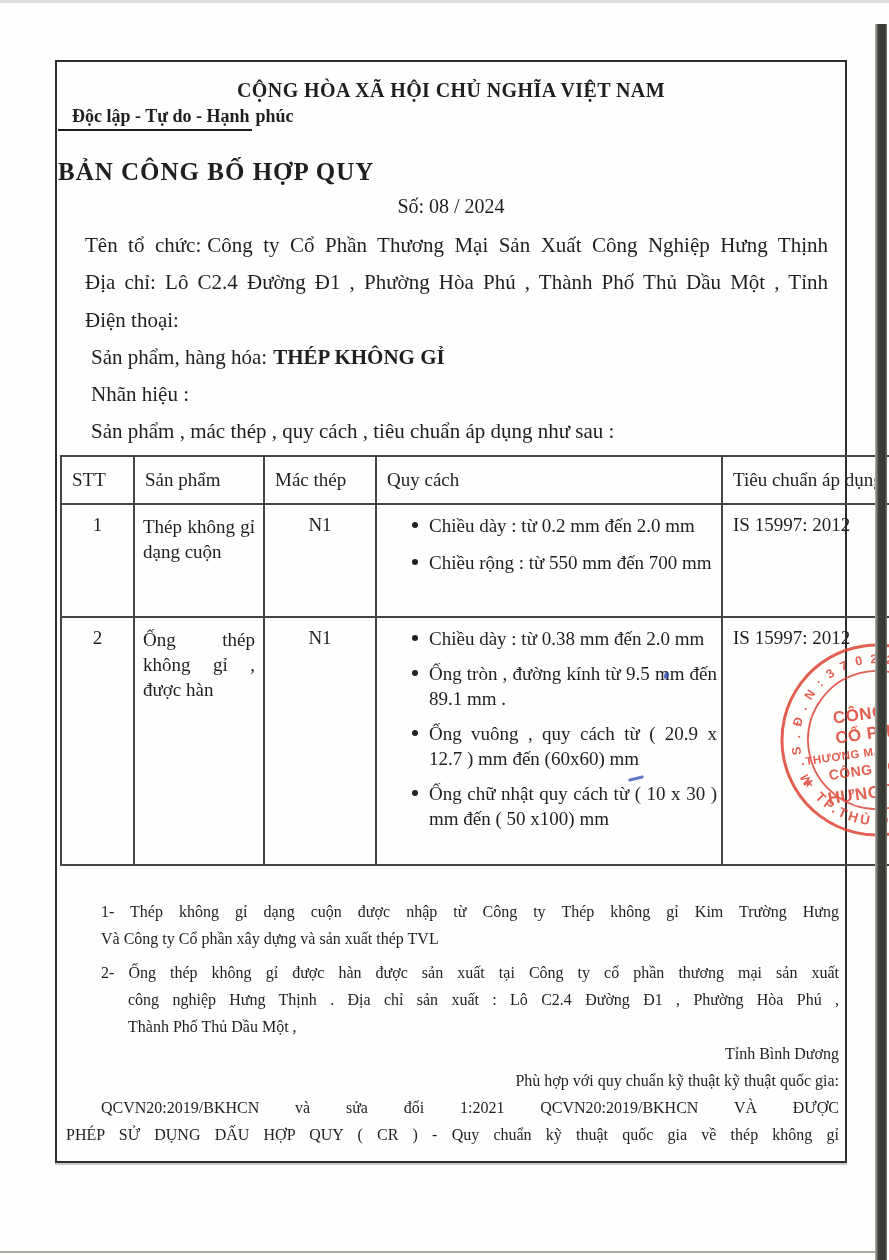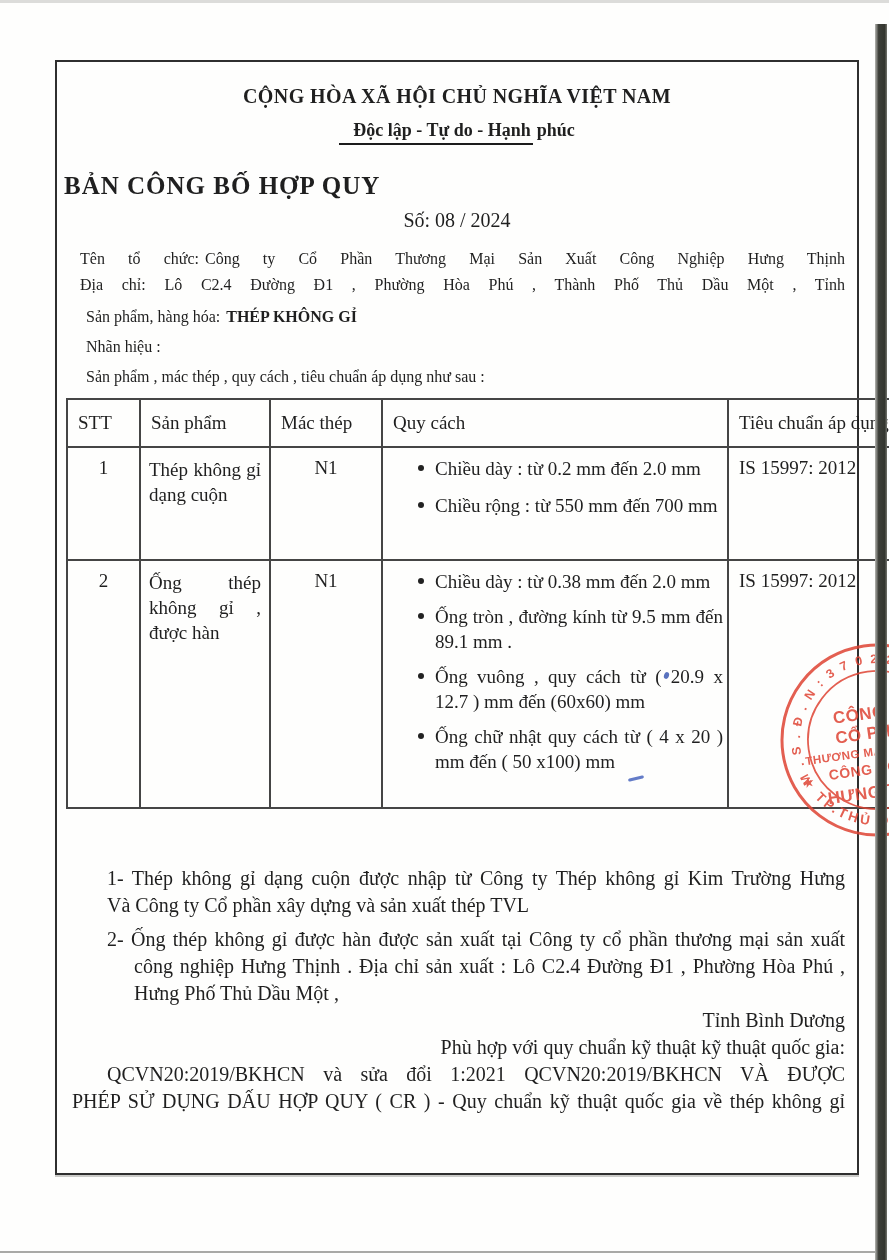--- a/index.html
+++ b/index.html
@@ -13,30 +13,30 @@
   
   .scan-edge-top{position:absolute;left:0;top:0;width:889px;height:3px;background:#dcdcda;}
   .scan-edge-right{position:absolute;left:875px;top:24px;width:12px;height:1236px;z-index:9;
     background:linear-gradient(to right,#b7b7b3,#3d3f39 30%,#34362f 80%,#73756e);}
   .scan-edge-bottom{position:absolute;left:0;top:1251px;width:875px;height:2px;background:#a9a9a6;z-index:9;}
 
   
   .frame{
     position:absolute;left:55px;top:60px;width:786px;height:1097px;
     border:2px solid #2f2f2f;box-shadow:0 2px 0 #cbcbc8;background:transparent;
-    padding:7px;box-sizing:content-box;
+    padding:1px;box-sizing:content-box;
   }
   .hdr-national{margin-top:14px;text-align:center;font-size:20px;font-weight:bold;letter-spacing:.4px;line-height:26px;}
-  .hdr-motto{margin-top:10px;text-align:center;font-size:18px;font-weight:bold;line-height:23px;}
+  .hdr-motto{margin-top:2px;text-align:left;font-size:18px;font-weight:bold;line-height:23px;}
   .motto-u{display:inline-block;border-bottom:2px solid #1c1c1c;padding:0 2px 1px 14px;}
   .motto-rest{display:inline-block;padding-left:4px;}
   .doc-title{margin-top:26px;text-align:left;font-size:25px;font-weight:bold;letter-spacing:1px;line-height:30px;}
   .doc-number{margin-top:6px;text-align:center;font-size:20px;line-height:26px;}
 
-  .ln{font-size:16px;line-height:26px;margin:0;padding-left:16px;padding-right:5px;}
+  .ln{font-size:21px;line-height:26px;margin:11px;padding-left:16px;padding-right:5px;}
   .lbl{margin-right:6px;}
   .org{margin-top:13px;text-align:justify;text-align-last:justify;}
   .addr-l1{text-align:justify;text-align-last:justify;}
   .phone{margin-top:12px;}
   .indent{padding-left:22px;}
   .product{margin-top:6px;}
   .product .val{font-weight:bold;}
   .brand{margin-top:4px;}
   .intro{margin-top:4px;}
 
@@ -55,21 +55,21 @@
   td.c-qc{padding:0;}
   td.c-tc{padding:9px 4px 4px 10px;}
   tr.r1 td{height:93px;}
   tr.r2 td{height:228px;}
   ul.qc-list{list-style:none;margin:0;padding:8px 4px 0 32px;}
   ul.qc-list li{position:relative;padding-left:20px;margin-bottom:12px;text-align:justify;line-height:25px;}
   tr.r2 ul.qc-list li{margin-bottom:10px;}
   ul.qc-list li::before{content:"";position:absolute;left:3px;top:9px;width:6px;height:6px;border-radius:50%;background:#222;}
 
   
-  .notes{margin-top:56px;font-size:20px;line-height:27px;}
+  .notes{margin-top:32px;font-size:16px;line-height:27px;}
   .nline{padding-right:5px;}
   .jl{text-align:justify;text-align-last:justify;}
   .pl-num{padding-left:43px;}
   .pl-cont{padding-left:70px;}
   .pl-side{padding-left:29px;text-align:right;}
   .pl-edge{padding-left:8px;}
   .note2{margin-top:7px;}
 
   
   .stamp{position:absolute;left:767px;top:630px;width:220px;height:220px;z-index:5;
@@ -102,20 +102,21 @@
       <span class="motto-u">Độc lập - Tự do - Hạnh</span><span class="motto-rest">phúc</span>
     </div>
 
     <div class="doc-title">BẢN CÔNG BỐ HỢP QUY</div>
     <div class="doc-number">Số: 08 / 2024</div>
 
     <p class="ln org">
       <span class="lbl">Tên tổ chức:</span><span class="val">Công ty Cổ Phần Thương Mại Sản Xuất Công Nghiệp Hưng Thịnh</span>
     </p>
     <div class="ln addr-l1">Địa chỉ: Lô C2.4 Đường Đ1 , Phường Hòa Phú , Thành Phố Thủ Dầu Một , Tỉnh</div>
+    <div class="ln phone">Điện thoại:</div>
 
     <p class="ln indent product">
       <span class="lbl">Sản phẩm, hàng hóa:</span><span class="val">THÉP KHÔNG GỈ</span>
     </p>
     <div class="ln indent brand">Nhãn hiệu :</div>
     <div class="ln indent intro">Sản phẩm , mác thép , quy cách , tiêu chuẩn áp dụng như sau :</div>
 
     <table class="spec">
       <thead>
         <tr>
@@ -141,35 +142,35 @@
         </tr>
         <tr class="r2">
           <td class="c-stt">2</td>
           <td class="c-sp">Ống thép không gỉ , được hàn</td>
           <td class="c-mac">N1</td>
           <td class="c-qc">
             <ul class="qc-list">
               <li>Chiều dày : từ 0.38 mm đến 2.0 mm</li>
               <li>Ống tròn , đường kính từ 9.5 mm đến 89.1 mm .</li>
               <li>Ống vuông , quy cách từ ( 20.9 x 12.7 ) mm đến (60x60) mm</li>
-              <li>Ống chữ nhật quy cách từ ( 4 x 20 ) mm đến ( 50 x100) mm</li>
+              <li>Ống chữ nhật quy cách từ ( 10 x 30 ) mm đến ( 50 x100) mm</li>
             </ul>
           </td>
           <td class="c-tc">IS 15997: 2012</td>
         </tr>
       </tbody>
     </table>
 
     <div class="notes">
       <div class="nline pl-num jl">1- Thép không gỉ dạng cuộn được nhập từ Công ty Thép không gỉ Kim Trường Hưng</div>
       <div class="nline pl-num">Và Công ty Cổ phần xây dựng và sản xuất thép TVL</div>
       <div class="note2">
         <div class="nline pl-num jl">2- Ống thép không gỉ được hàn được sản xuất tại Công ty cổ phần thương mại sản xuất</div>
         <div class="nline pl-cont jl">công nghiệp Hưng Thịnh . Địa chỉ sản xuất : Lô C2.4 Đường Đ1 , Phường Hòa Phú ,</div>
-        <div class="nline pl-cont">Hưng Phố Thủ Dầu Một ,</div>
+        <div class="nline pl-cont">Thành Phố Thủ Dầu Một ,</div>
       </div>
       <div class="nline pl-side">Tỉnh Bình Dương</div>
       <div class="nline pl-side">Phù hợp với quy chuẩn kỹ thuật kỹ thuật quốc gia:</div>
       <div class="nline pl-num jl">QCVN20:2019/BKHCN và sửa đổi 1:2021 QCVN20:2019/BKHCN VÀ ĐƯỢC</div>
       <div class="nline pl-edge jl">PHÉP SỬ DỤNG DẤU HỢP QUY ( CR ) -  Quy chuẩn kỹ thuật quốc gia về thép không gỉ</div>
     </div>
   </div>
 
   <svg class="stamp" viewBox="0 0 220 220" width="220" height="220">
     <defs>

